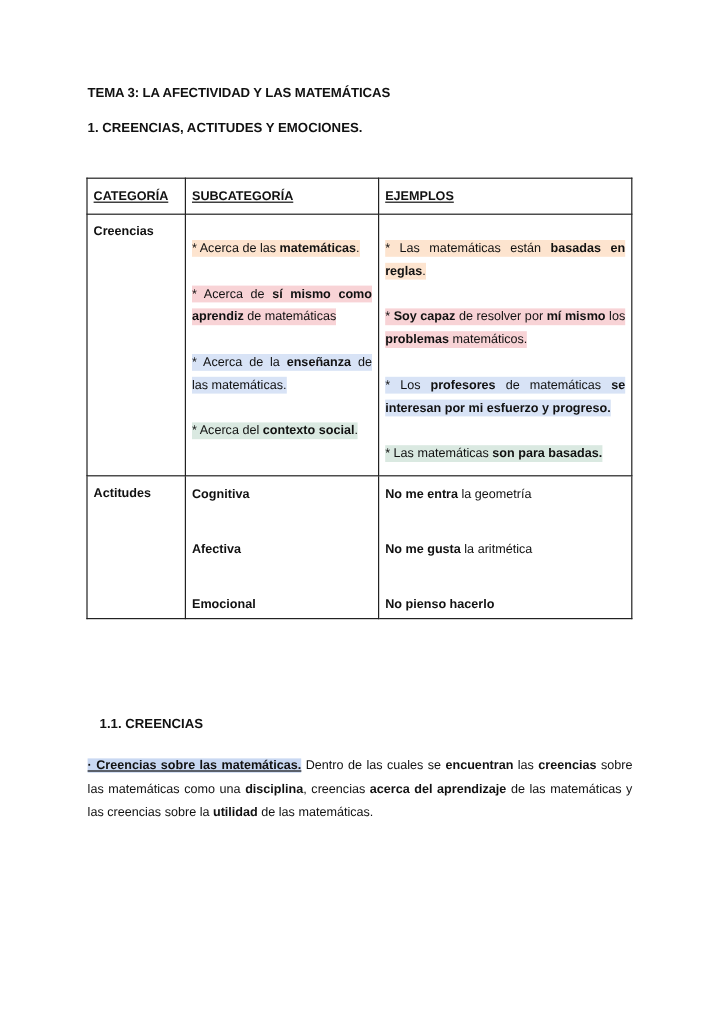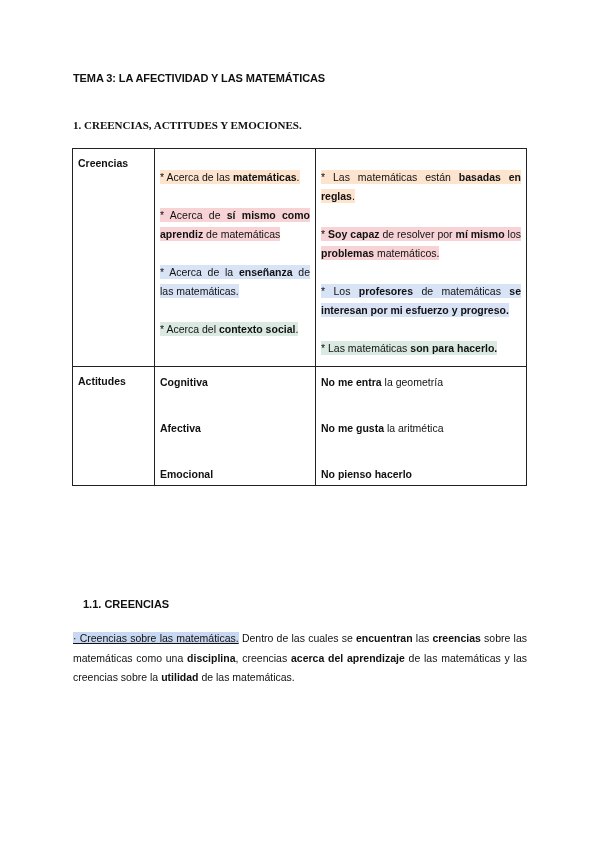--- a/index.html
+++ b/index.html
@@ -1,20 +1,20 @@
 <!DOCTYPE html>
 <html><head>
 <meta charset="utf-8">
 <style>
   html, body { margin: 0; padding: 0; background: #ffffff; }
   body { width: 600px; height: 848px; position: relative; overflow: hidden;
          font-family: "Liberation Sans", sans-serif; color: #111; }
   .page { position: absolute; left: 0; top: 0; width: 600px; height: 820px; background: #fff; }
   .h1 { position: absolute; left: 73px; top: 72px; font-size: 11px; font-weight: bold; letter-spacing: -0.1px; }
-  .h2 { position: absolute; left: 73px; top: 119px; font-size: 11px; font-weight: bold; font-family: Liberation Serif, serif; }
+  .h2 { position: absolute; left: 73px; top: 101px; font-size: 11px; font-weight: bold; }
   .h3 { position: absolute; left: 83px; top: 598px; font-size: 11px; font-weight: bold; }
 
   table.cat { position: absolute; left: 72px; top: 148px; width: 454px; border-collapse: collapse; table-layout: fixed; font-size: 10.5px; }
   table.cat td, table.cat th { border: 1.3px solid #222; vertical-align: top; padding: 0 5px; text-align: left; }
   table.cat col.c1 { width: 82px; }
   table.cat col.c2 { width: 161px; }
   table.cat col.c3 { width: 211px; }
   table.cat th { height: 29px; vertical-align: middle; font-weight: bold; text-decoration: underline; font-size: 10.5px; }
   .row-creencias td { height: 217px; }
   .row-actitudes td { height: 104px; }
@@ -28,37 +28,42 @@
   .peach { background: #fde4cf; }
   .pink  { background: #f8d3d6; }
   .blue  { background: #d8e3f6; }
   .green { background: #dae9e1; }
   .att-line { display: block; margin-top: 8px; height: 38px; line-height: 14px; }
   .emo-text { display: block; margin-top: 6px; line-height: 19px; text-align: justify; }
 
   .para { position: absolute; left: 73px; width: 454px; font-size: 10.5px; line-height: 19.5px; text-align: justify; }
   .p1 { top: 629px; }
   .p2 { top: 707px; }
-  .para .lead { font-weight: normal; text-decoration: underline; background: #c9d8f2; }
+  .para .lead { font-weight: bold; text-decoration: underline; background: #c9d8f2; }
 </style>
 </head>
 <body>
 
 <div class="page">
 
   <div class="h1">TEMA 3: LA AFECTIVIDAD Y LAS MATEMÁTICAS</div>
   <div class="h2">1. CREENCIAS, ACTITUDES Y EMOCIONES.</div>
 
   <table class="cat">
     <colgroup>
         <col class="c1">
         <col class="c2">
         <col class="c3">
       </colgroup>
     <tbody>
+        <tr>
+      <th>CATEGORÍA</th>
+      <th>SUBCATEGORÍA</th>
+      <th>EJEMPLOS</th>
+    </tr>
 
     <tr class="row-creencias">
       <td>
         <span class="cellhead">Creencias</span>
       </td>
       <td>
         <div style="height:19px"></div>
         <span class="item"><span class="hl peach"><span>* Acerca de las </span><b>matemáticas</b><span>.</span></span></span>
         <div style="height:19px"></div>
         <span class="item"><span class="hl pink"><span>* Acerca de </span><b>sí mismo como aprendiz</b><span> de matemáticas</span></span></span>
@@ -68,21 +73,21 @@
         <span class="item"><span class="hl green"><span>* Acerca del </span><b>contexto social</b><span>.</span></span></span>
       </td>
       <td>
         <div style="height:19px"></div>
         <span class="item"><span class="hl peach"><span>* Las matemáticas están </span><b>basadas en reglas</b><span>.</span></span></span>
         <div style="height:19px"></div>
         <span class="item"><span class="hl pink"><span>* </span><b>Soy capaz</b><span> de resolver por </span><b>mí mismo</b><span> los </span><b>problemas</b><span> matemáticos.</span></span></span>
         <div style="height:19px"></div>
         <span class="item"><span class="hl blue"><span>* Los </span><b>profesores</b><span> de matemáticas </span><b>se interesan por mi esfuerzo y progreso.</b></span></span>
         <div style="height:19px"></div>
-        <span class="item"><span class="hl green"><span>* Las matemáticas </span><b>son para hacerlo.</b></span></span>
+        <span class="item"><span class="hl green"><span>* Las matemáticas </span><b>son para basadas.</b></span></span>
       </td>
     </tr>
 
     <tr class="row-actitudes">
       <td>
         <span class="cellhead">Actitudes</span>
       </td>
       <td>
         <span class="att-line bold">Cognitiva</span>
         <span class="att-line bold">Afectiva</span>

